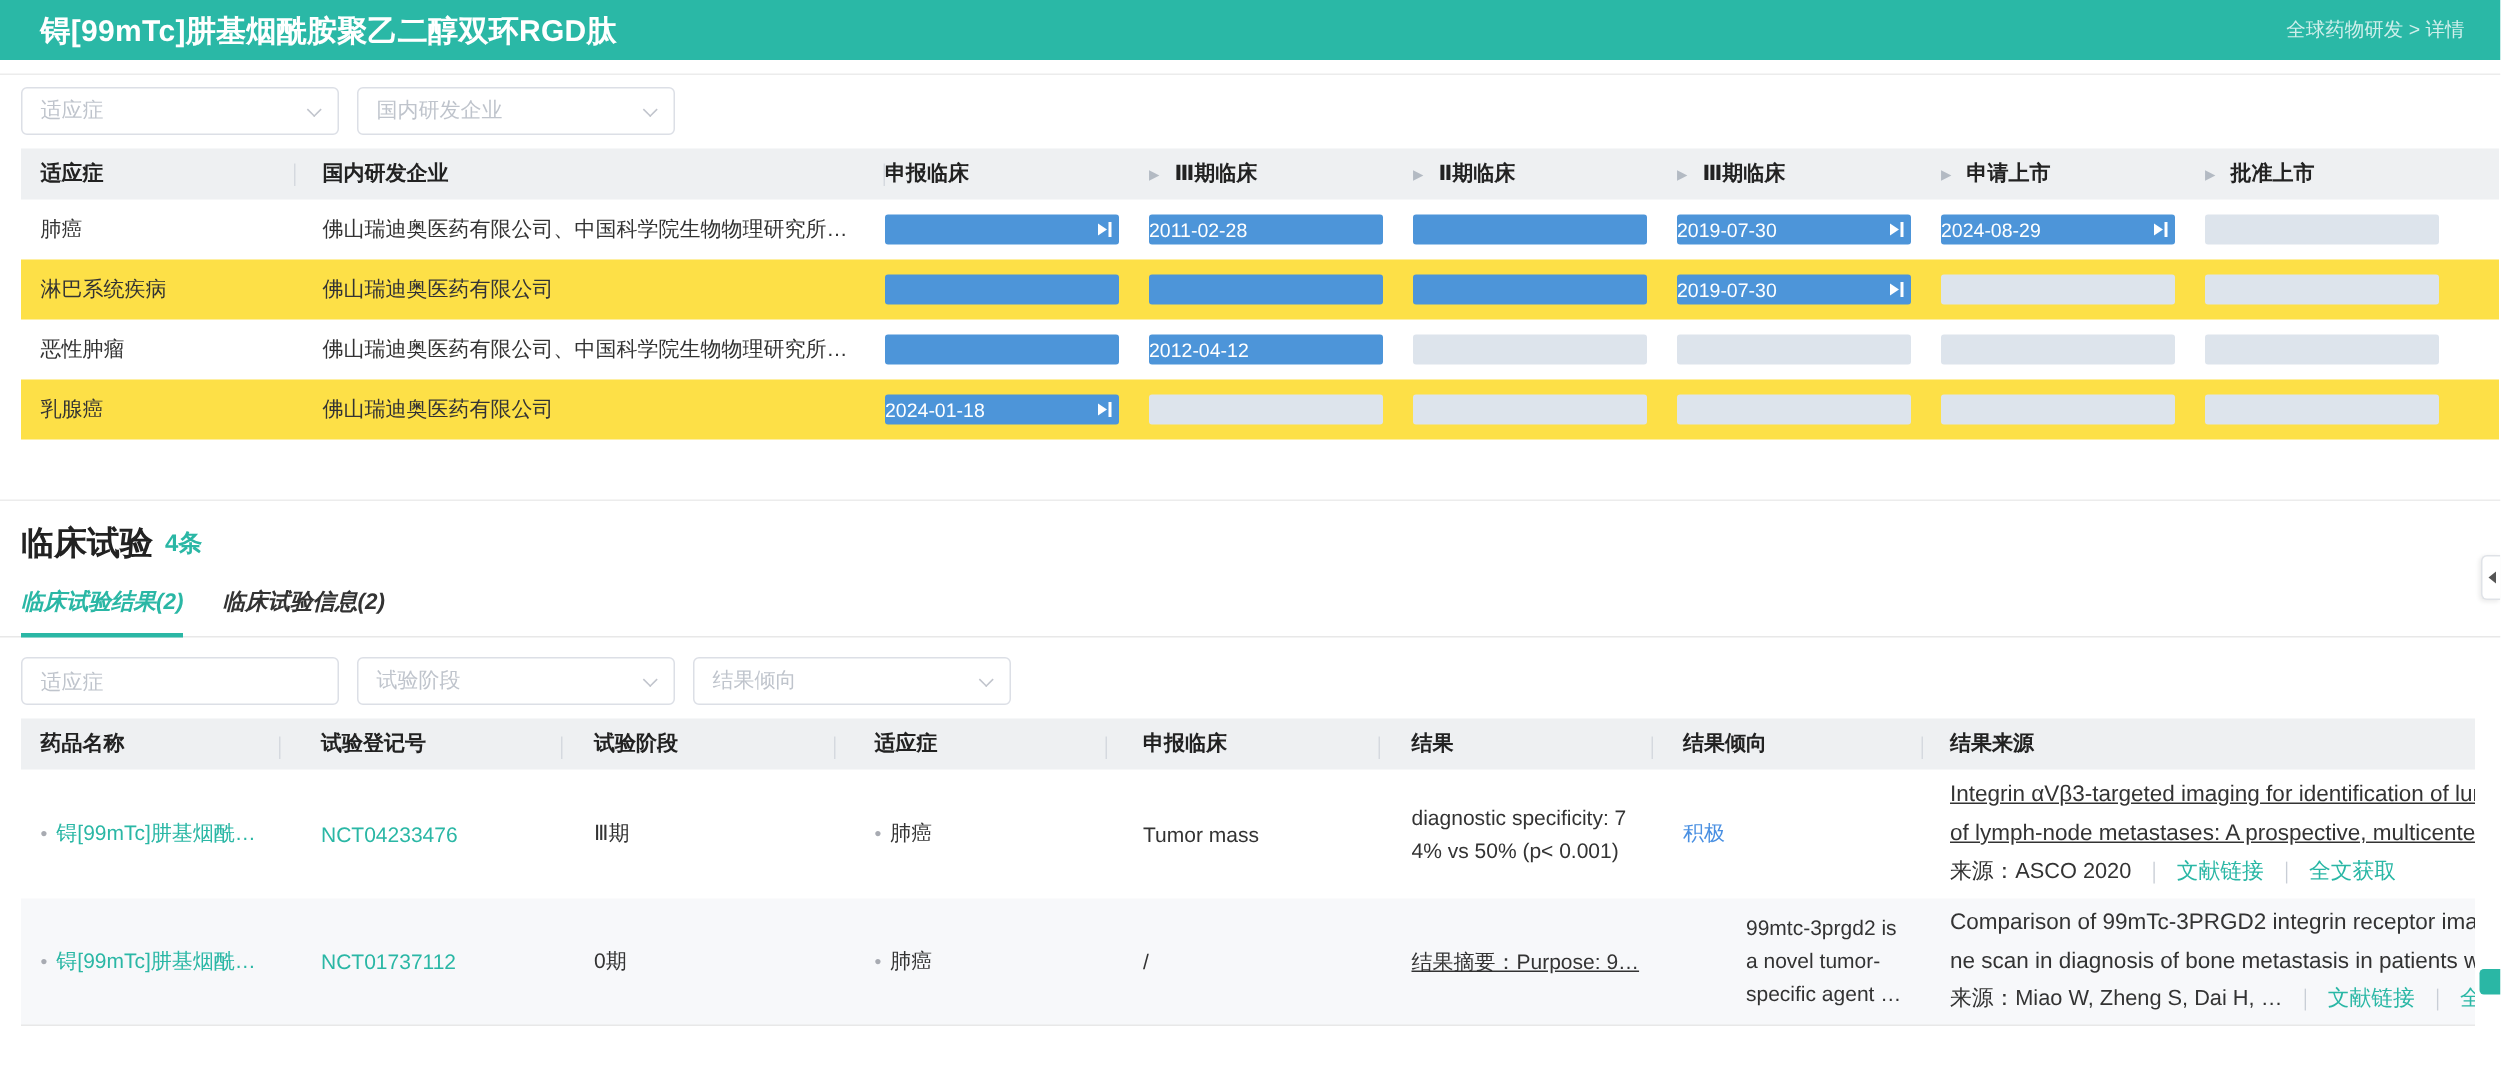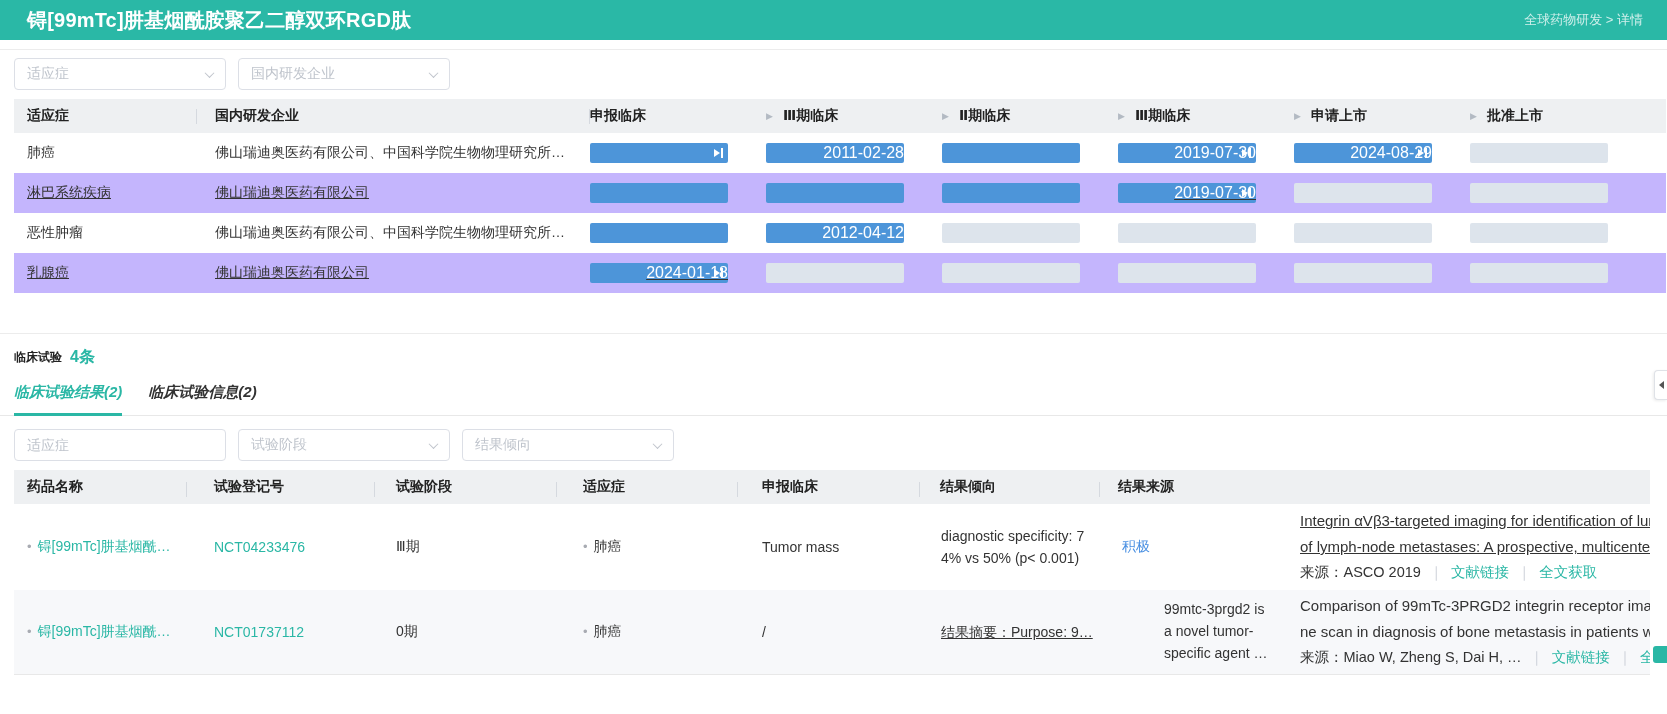--- a/index.html
+++ b/index.html
@@ -30,39 +30,39 @@
   .dev-header { display:flex; align-items:center; height:34px; background:#eef0f2;
     font-weight:bold; font-size:14px; color:#222; }
   .dh-ind { width:183px; padding-left:13px; position:relative; }
   .dh-comp { width:393px; padding-left:18px; position:relative; }
   .dh-ind::after, .dh-comp::after { content:""; position:absolute; right:0; top:2px;
     width:1px; height:15px; background:#d5d9df; }
   .dh-phase { width:176px; display:flex; align-items:center; }
   .phase-arrow { color:#b3bac3; font-size:9px; margin-right:10px; line-height:1; }
   .phase-arrow.hidden { visibility:hidden; margin-right:0; width:0; overflow:hidden; }
   .dev-row { display:flex; align-items:center; height:40px; font-size:14px; }
-  .dev-row.alt { background:#c4b5fd;text-decoration:underline; }
+  .dev-row.alt { background:#fde047; }
   .dr-ind { width:183px; padding-left:13px; white-space:nowrap; overflow:hidden; }
   .dr-comp { width:393px; padding-left:18px; white-space:nowrap; overflow:hidden; }
   .dr-bar-cell { width:176px; }
-  .bar { position:relative; width:138px; height:20px; border-radius:2px;
-    display:flex; align-items:center; justify-content:flex-end;
-    color:#fff; font-size:16px; }
+  .bar { position:relative; width:156px; height:20px; border-radius:2px;
+    display:flex; align-items:center; justify-content:flex-start;
+    color:#fff; font-size:13px; }
   .bar.active { background:#4d95d9; }
   .bar.inactive { background:#dde4ec; }
   .step { position:absolute; right:5px; top:50%; transform:translateY(-50%);
     display:flex; align-items:center; }
   .step .tri { width:0; height:0; border-left:6px solid #fff;
     border-top:4.5px solid transparent; border-bottom:4.5px solid transparent; }
   .step .stem { width:2px; height:10px; background:#fff; margin-left:1px; }
 
   
   .section-sep { height:1px; background:#ececec; margin-top:40px; }
   .section-head { display:flex; align-items:center; gap:8px; padding:13px 0 0 14px; }
-  .section-title { font-size:12px; font-weight:bold; color:#222; }
+  .section-title { font-size:22px; font-weight:bold; color:#222; }
   .section-count { font-size:16px; font-weight:bold; color:#2ab7a5; }
 
   .tabs { display:flex; gap:26px; padding:15px 0 0 14px; border-bottom:1px solid #e8e8e8; }
   .tab { font-size:15px; font-weight:bold; color:#333; padding-bottom:11px;
     border-bottom:3px solid transparent; margin-bottom:-1px; cursor:pointer;font-style:italic; }
   .tab.active { color:#2ab7a5; border-bottom-color:#2ab7a5; }
 
   .filters2 { display:flex; gap:12px; padding:13px 0 9px 14px; }
 
   
@@ -314,40 +314,41 @@
     </div>
   </div>
 
   <div class="t2">
     <div class="t2-header">
       <div class="c1">药品名称</div>
       <div class="c2">试验登记号</div>
       <div class="c3">试验阶段</div>
       <div class="c4">适应症</div>
       <div class="c5">申报临床</div>
+      <div class="c6">结果</div>
       <div class="c7">结果倾向</div>
       <div class="c8">结果来源</div>
     </div>
 
     <div class="t2-row r1">
       <div class="c1 cell-drug"><span class="bullet">•</span><span class="link-teal">锝[99mTc]肼基烟酰…</span></div>
       <div class="c2"><span class="link-teal">NCT04233476</span></div>
       <div class="c3">Ⅲ期</div>
       <div class="c4"><span class="bullet">•</span><span>肺癌</span></div>
       <div class="c5">Tumor mass</div>
       <div class="c6">
           <div class="result-text">diagnostic specificity: 74% vs 50% (p&lt; 0.001)</div>
         </div>
       <div class="c7"><span class="tendency-positive">积极</span></div>
       <div class="src-cell">
         <div class="src-line u">Integrin αVβ3-targeted imaging for identification of lung car</div>
         <div class="src-line u">of lymph-node metastases: A prospective, multicenter, self-</div>
         <div class="src-ref">
           <span>来源：</span>
-          <span>ASCO 2019</span>
+          <span>ASCO 2020</span>
           <span class="src-sep">｜</span>
           <span class="link-teal">文献链接</span>
           <span class="src-sep">｜</span>
           <span class="link-teal">全文获取</span>
         </div>
       </div>
     </div>
 
     <div class="t2-row r2">
       <div class="c1 cell-drug"><span class="bullet">•</span><span class="link-teal">锝[99mTc]肼基烟酰…</span></div>

